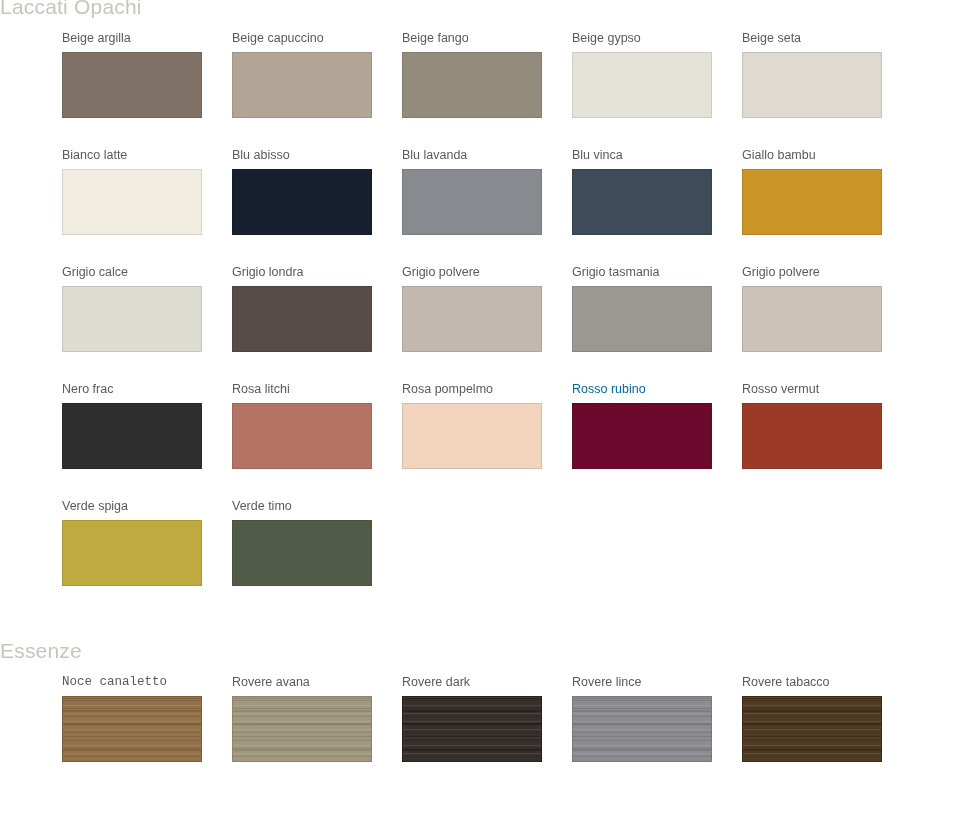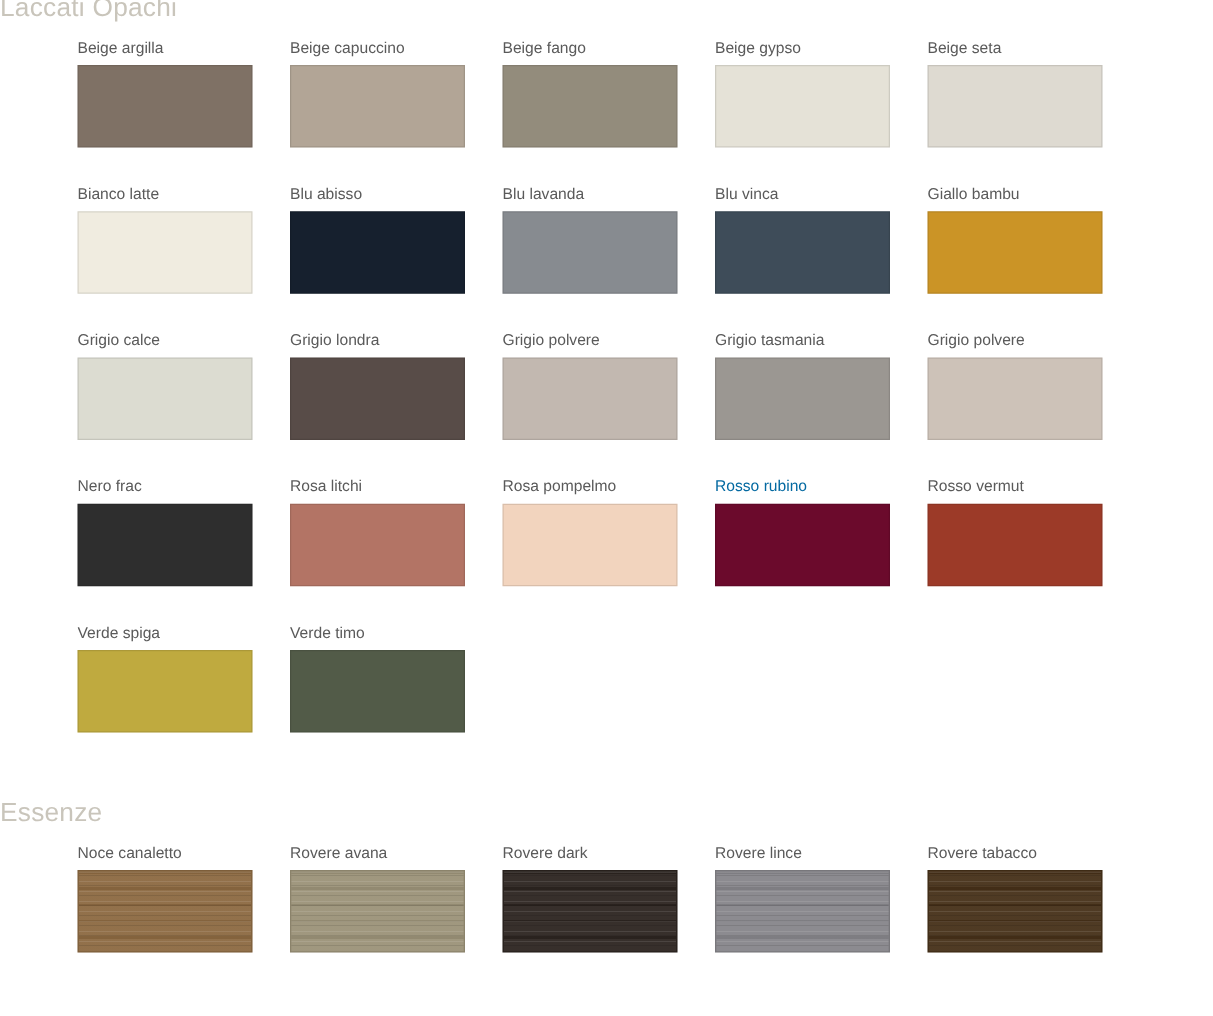--- a/index.html
+++ b/index.html
@@ -221,21 +221,21 @@
         </div>
       </div>
     </div>
     <div class="section sec-essenze">
       <h2 class="section-title" style="color: rgb(201, 197, 187);">Essenze</h2>
       <div class="swatch-grid">
         <div class="swatch-cell">
           <div class="swatch-label" style="color: rgb(90, 90, 90);">Castagno naturale</div>
         </div>
         <div class="swatch-cell">
-          <div class="swatch-label" style="color: rgb(90, 90, 90);">Noce canaletto</div>
+          <div class="swatch-label" style="color: rgb(90, 90, 90); font-family: Liberation Mono, monospace;">Noce canaletto</div>
           <div class="swatch-chip wood" style="background-color: rgb(140, 105, 65);"></div>
         </div>
         <div class="swatch-cell">
           <div class="swatch-label" style="color: rgb(90, 90, 90);">Rovere avana</div>
           <div class="swatch-chip wood" style="background-color: rgb(155, 146, 120);"></div>
         </div>
         <div class="swatch-cell">
           <div class="swatch-label" style="color: rgb(90, 90, 90);">Rovere dark</div>
           <div class="swatch-chip wood" style="background-color: rgb(44, 36, 32);"></div>
         </div>

